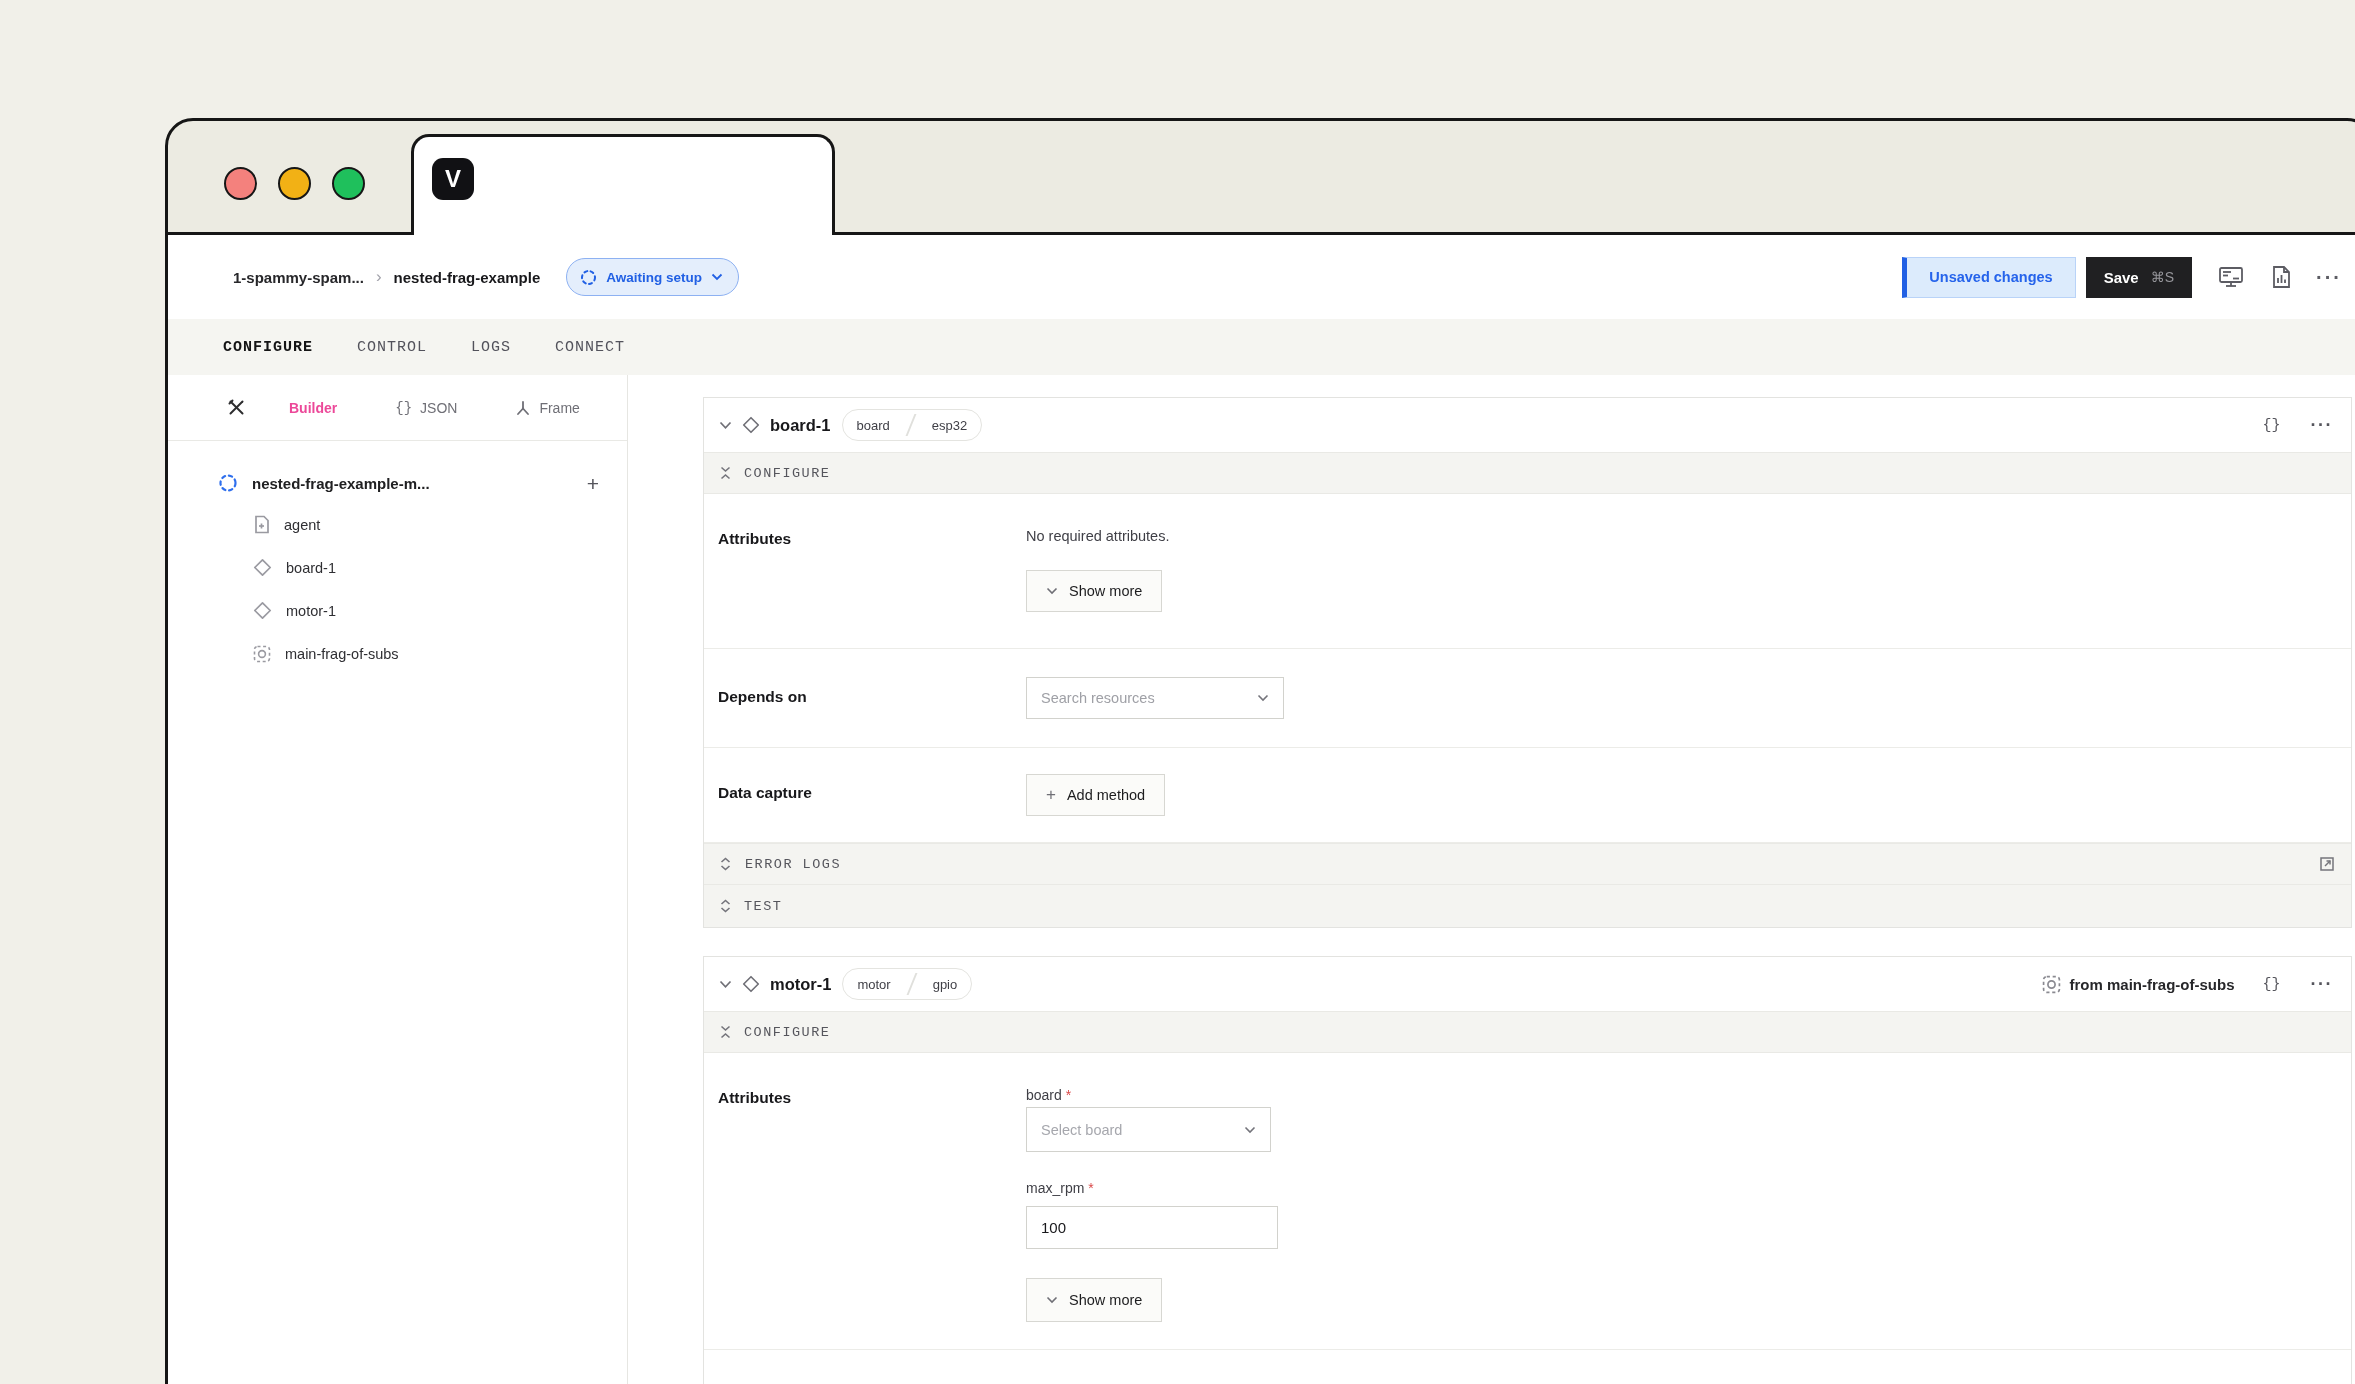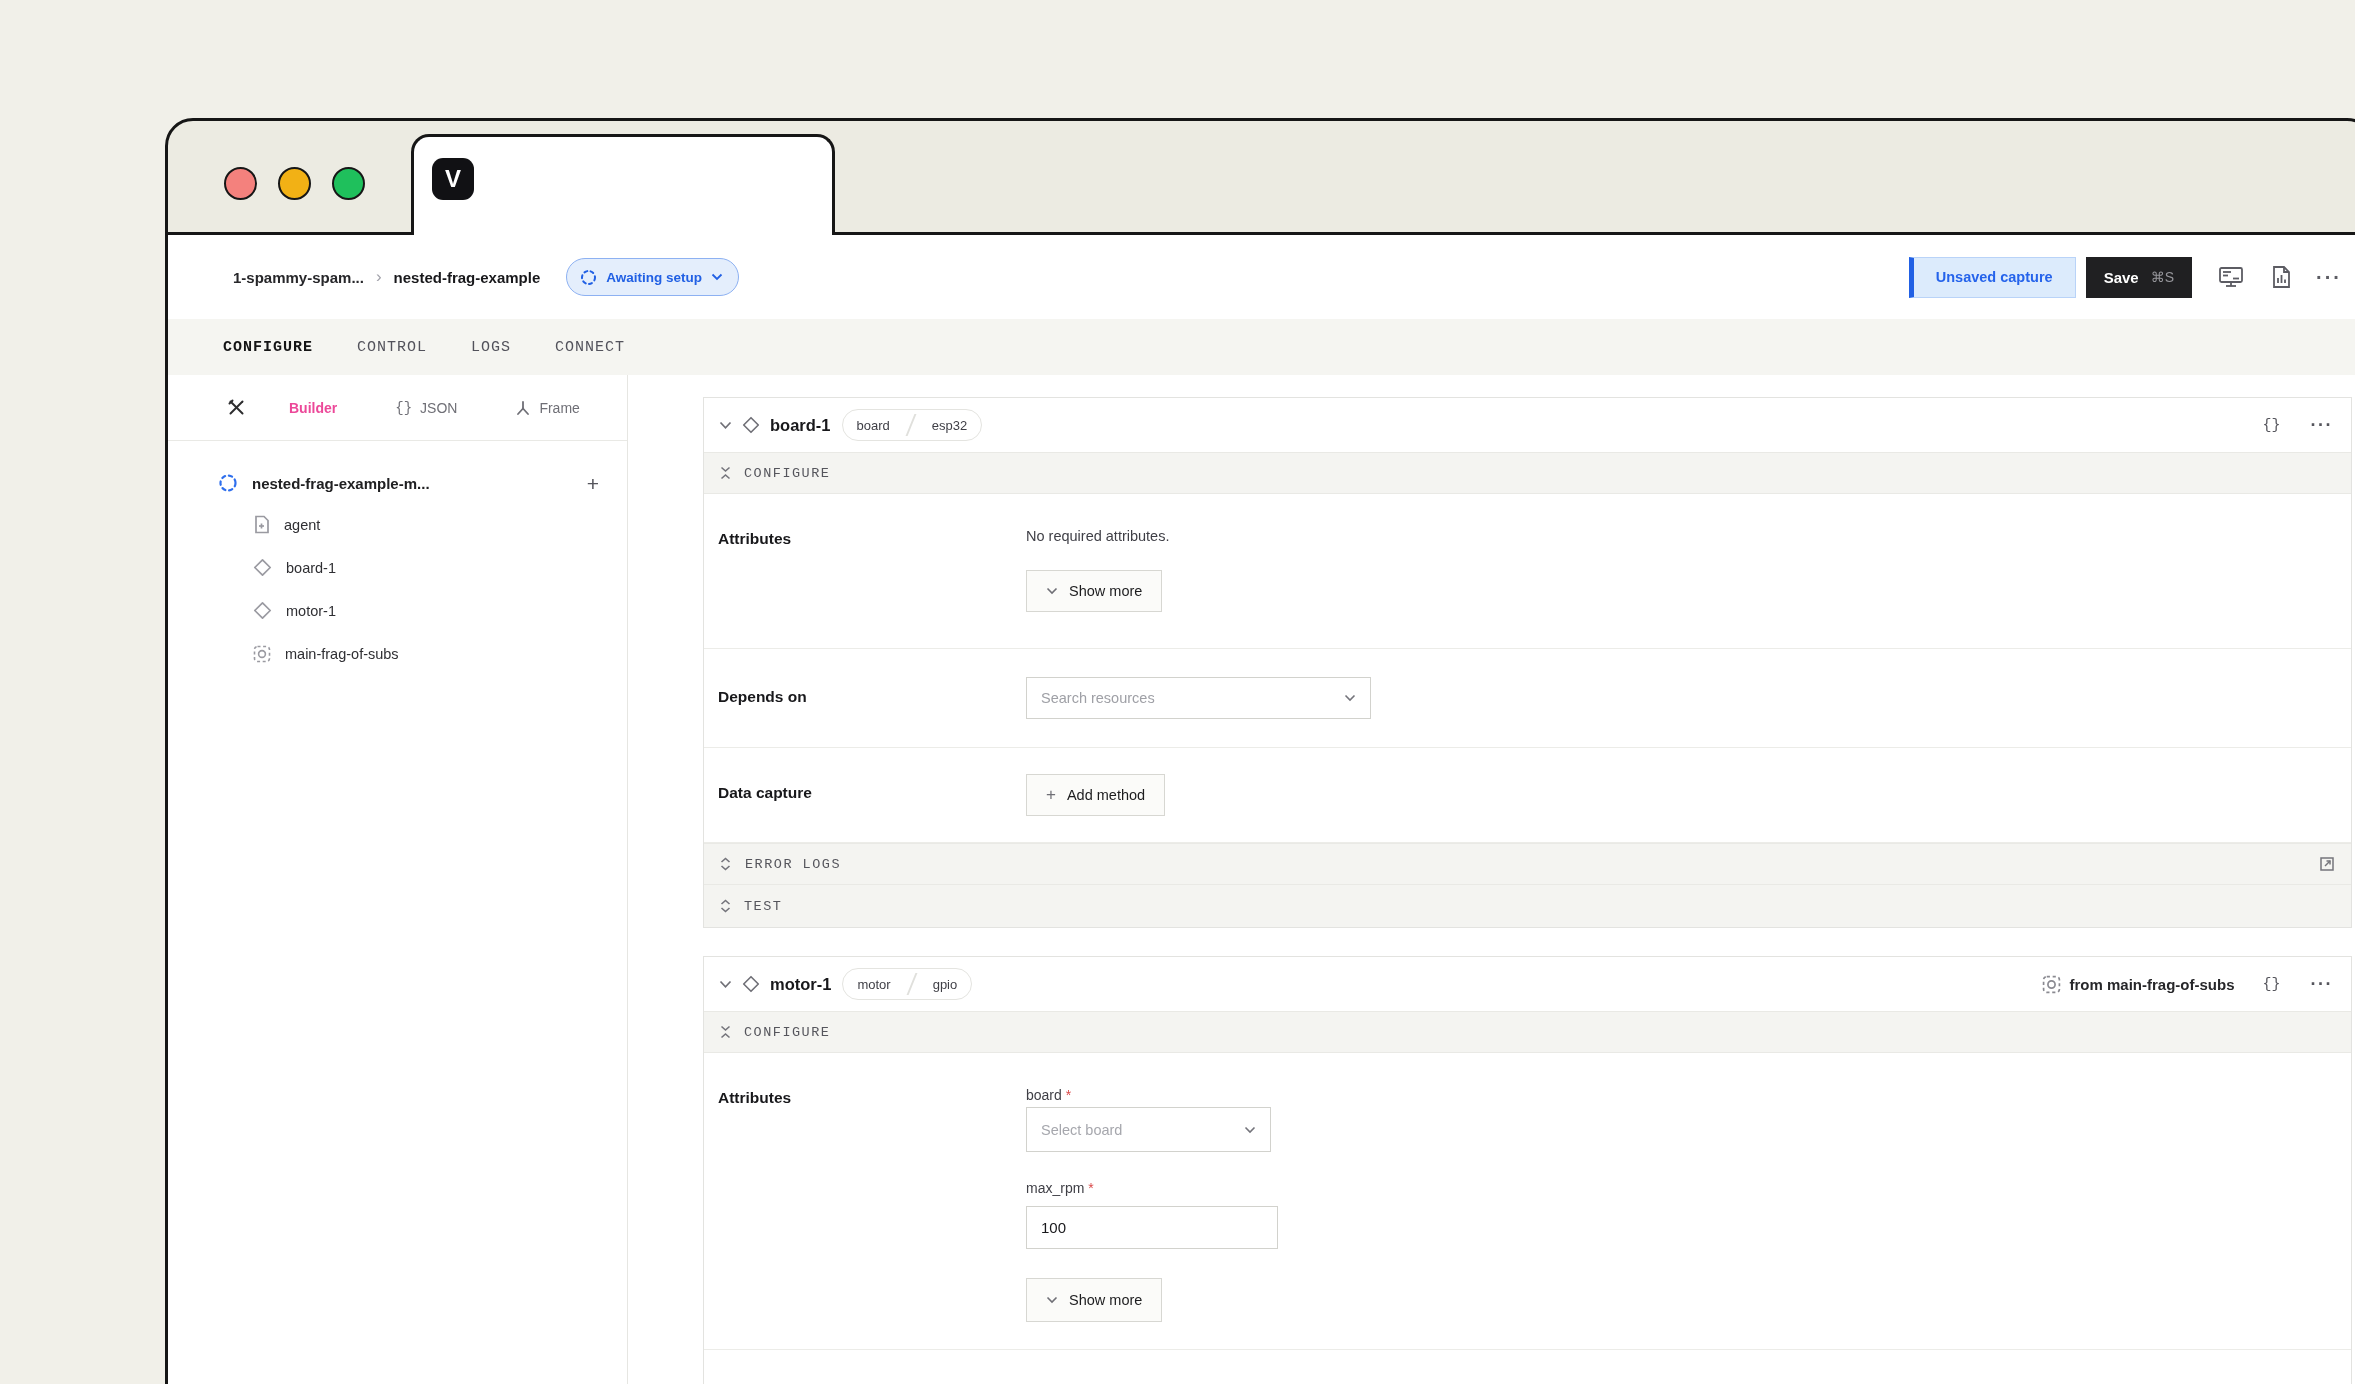--- a/index.html
+++ b/index.html
@@ -168,21 +168,21 @@
         </svg>
         <span>Awaiting setup</span>
         <svg width="12" height="8" viewBox="0 0 12 8">
           <polyline points="1.5,1.5 6,6 10.5,1.5" fill="none" stroke="#2160e4" stroke-width="1.8"></polyline>
         </svg>
       </span>
 
       <span class="spacer"></span>
 
       <div class="hdr-right">
-        <button class="unsaved-btn">Unsaved capture</button>
+        <button class="unsaved-btn">Unsaved changes</button>
         <button class="save-btn">
           <span>Save</span>
           <span class="save-kbd">⌘S</span>
         </button>
         <span class="hdr-icon">
           <svg width="26" height="24" viewBox="0 0 26 24" fill="none" stroke="currentColor" stroke-width="1.8">
             <rect x="2" y="3" width="22" height="14" rx="1.5"></rect>
             <line x1="5" y1="7" x2="13" y2="7"></line>
               <line x1="5" y1="10.5" x2="10" y2="10.5"></line>
             <line x1="15" y1="13.5" x2="21" y2="13.5"></line>
@@ -336,21 +336,21 @@
                     </svg>
                 </span>
                 <span>Show more</span>
               </button>
             </div>
           </div>
 
           <div class="cfg-row" style="padding-top:28px; padding-bottom:28px;">
             <div class="row-label" style="padding-top:11px;">Depends on</div>
             <div class="row-field">
-              <div class="selectbox" style="width:345px;">
+              <div class="selectbox" style="width:258px;">
                 <span class="ph">Search resources</span>
                 <span class="schev">
                   <svg width="12" height="8" viewBox="0 0 12 8">
                       <polyline points="1.5,1.5 6,6 10.5,1.5" fill="none" stroke="currentColor" stroke-width="1.6"></polyline>
                     </svg>
                 </span>
               </div>
             </div>
           </div>
 

